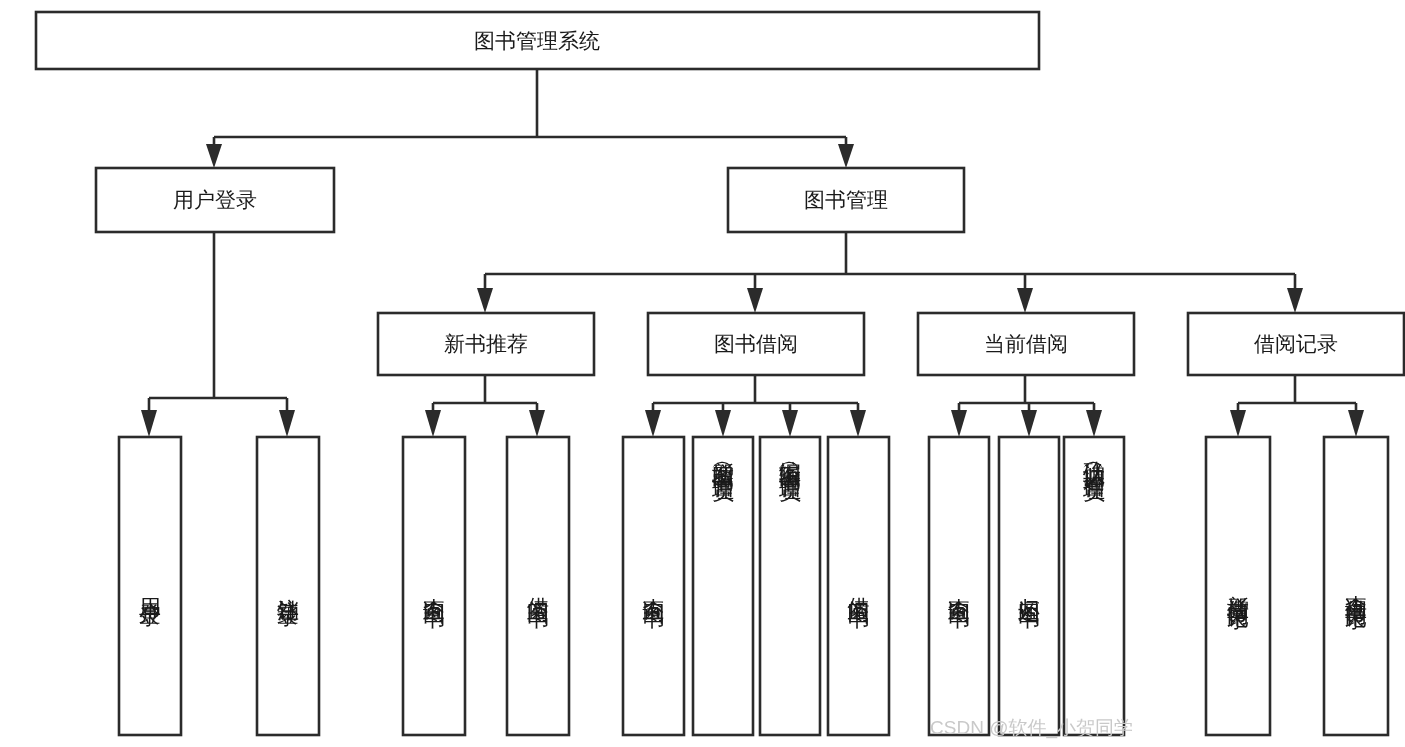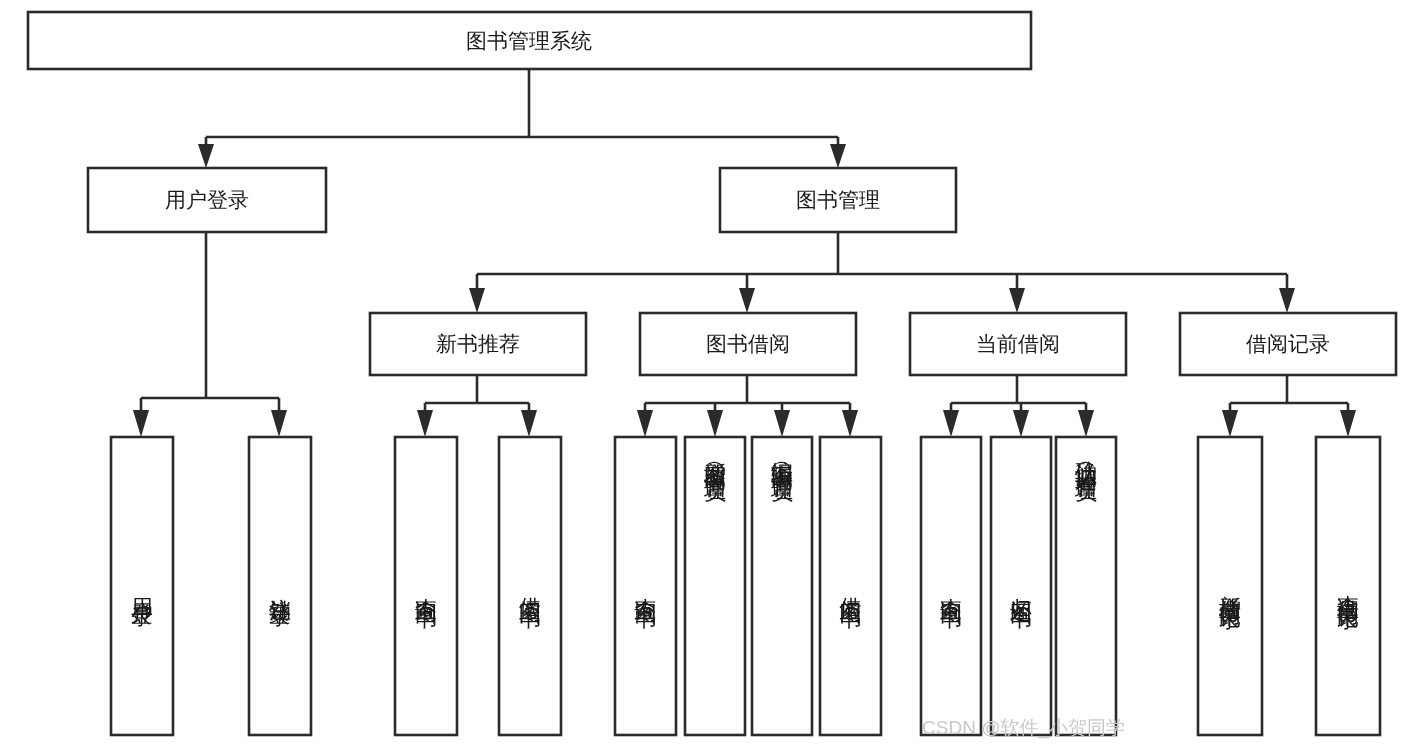--- a/index.html
+++ b/index.html
@@ -9,21 +9,21 @@
   }
   body {
     width: 1405px;
     height: 747px;
     font-family: "Liberation Sans", "DejaVu Sans", sans-serif;
     overflow: hidden;
     position: relative;
   }
   #diagram-root {
     position: absolute;
-    left: 8px;
+    left: 16px;
     top: 0;
     width: 1129px;
     height: 747px;
   }
   svg.diagram-canvas {
     display: block;
     width: 1405px;
     height: 747px;
   }
   .node-box {

